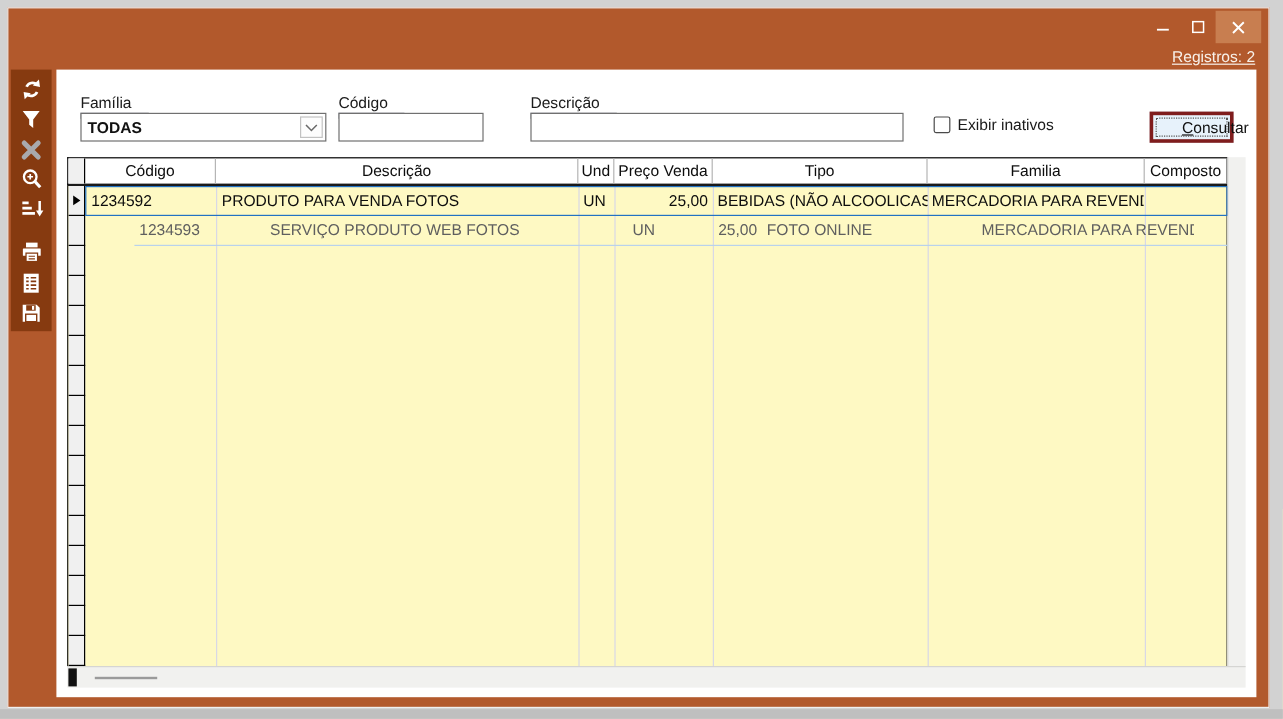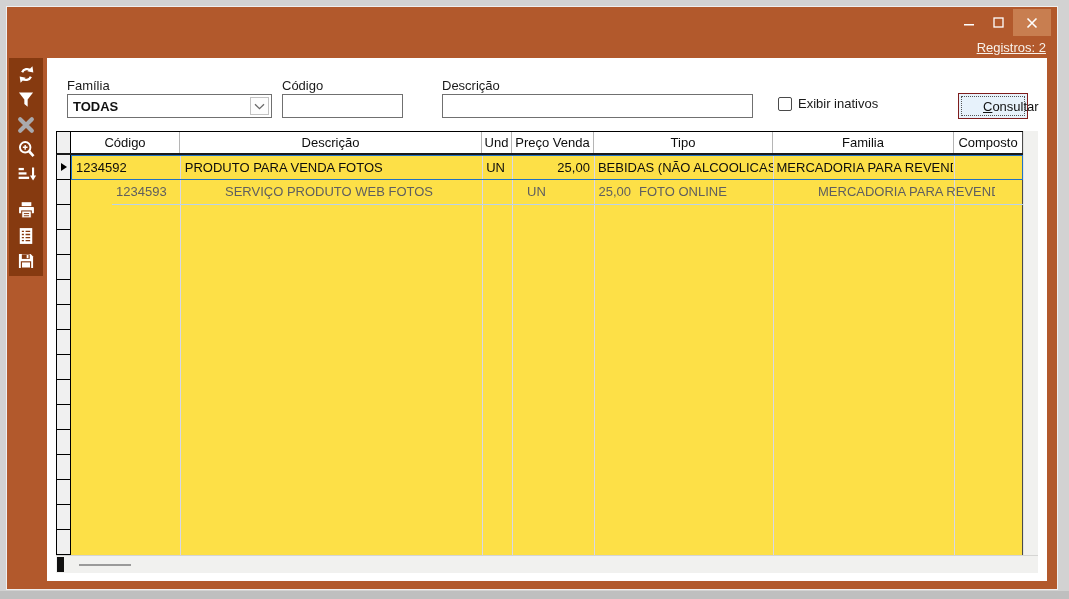--- a/index.html
+++ b/index.html
@@ -56,21 +56,21 @@
   .select .sel-text { flex:1; font-size:13px; font-weight:bold; color:#111; padding-left:5px; }
   .select .sel-arrow {
     width:19px; height:18px; margin-right:2px; border:1px solid #c2c2c2; background:#fdfdfd;
     display:flex; align-items:center; justify-content:center;
   }
   .chk-wrap { position:absolute; left:731px; top:38px; display:flex; align-items:center; }
   .chk-box { width:14px; height:14px; border:1px solid #4a4a4a; border-radius:2px; background:#fff; }
   .chk-label { font-size:13px; color:#1a1a1a; margin-left:6px; }
   .btn-consultar {
     position:absolute; left:911px; top:35px; width:70px; height:26px;
-    border:1px solid #7f1d1d; background:#e7f2fb; font-family:inherit; font-size:13px; color:#111;
+    border:3px solid #7f1d1d; background:#e7f2fb; font-family:inherit; font-size:13px; color:#111;
     cursor:pointer; position:absolute;padding-left:24px;
   }
   .btn-consultar .focus-ring {
     position:absolute; left:2px; top:2px; right:2px; bottom:2px;
     border:1px dotted #555; pointer-events:none;
   }
   .btn-consultar .txt u { text-decoration:underline; }
 
   
   .grid { position:absolute; left:9px; top:73px; width:982px; height:442px; }
@@ -80,21 +80,21 @@
     background:#fff;
   }
   .hc {
     height:100%; display:flex; align-items:center; justify-content:center;
     font-size:13px; color:#0d0d0d; border-right:1px solid #b5b5b5; overflow:hidden; white-space:nowrap;
   }
   .hc.sel-h { background:#f0f0f0; border-right:1px solid #000; }
   .hc:last-child { border-right:1px solid #4a4a4a; }
 
   .grid-body {
-    position:absolute; left:0; top:24px; width:967px; height:400px; background:#fde047;
+    position:absolute; left:0; top:24px; width:967px; height:400px; background:#fef9c3;
     border-left:1px solid #000; overflow:hidden;
   }
   .sel-col { position:absolute; left:0; top:0; width:14px; height:400px; }
   .sel-cell {
     width:14px; height:25px; background:#f0f0f0;
     border-right:1px solid #000; border-bottom:1px solid #000;
     display:flex; align-items:center; justify-content:center;
   }
   .row-pointer {
     width:0; height:0; border-left:6px solid #000;

